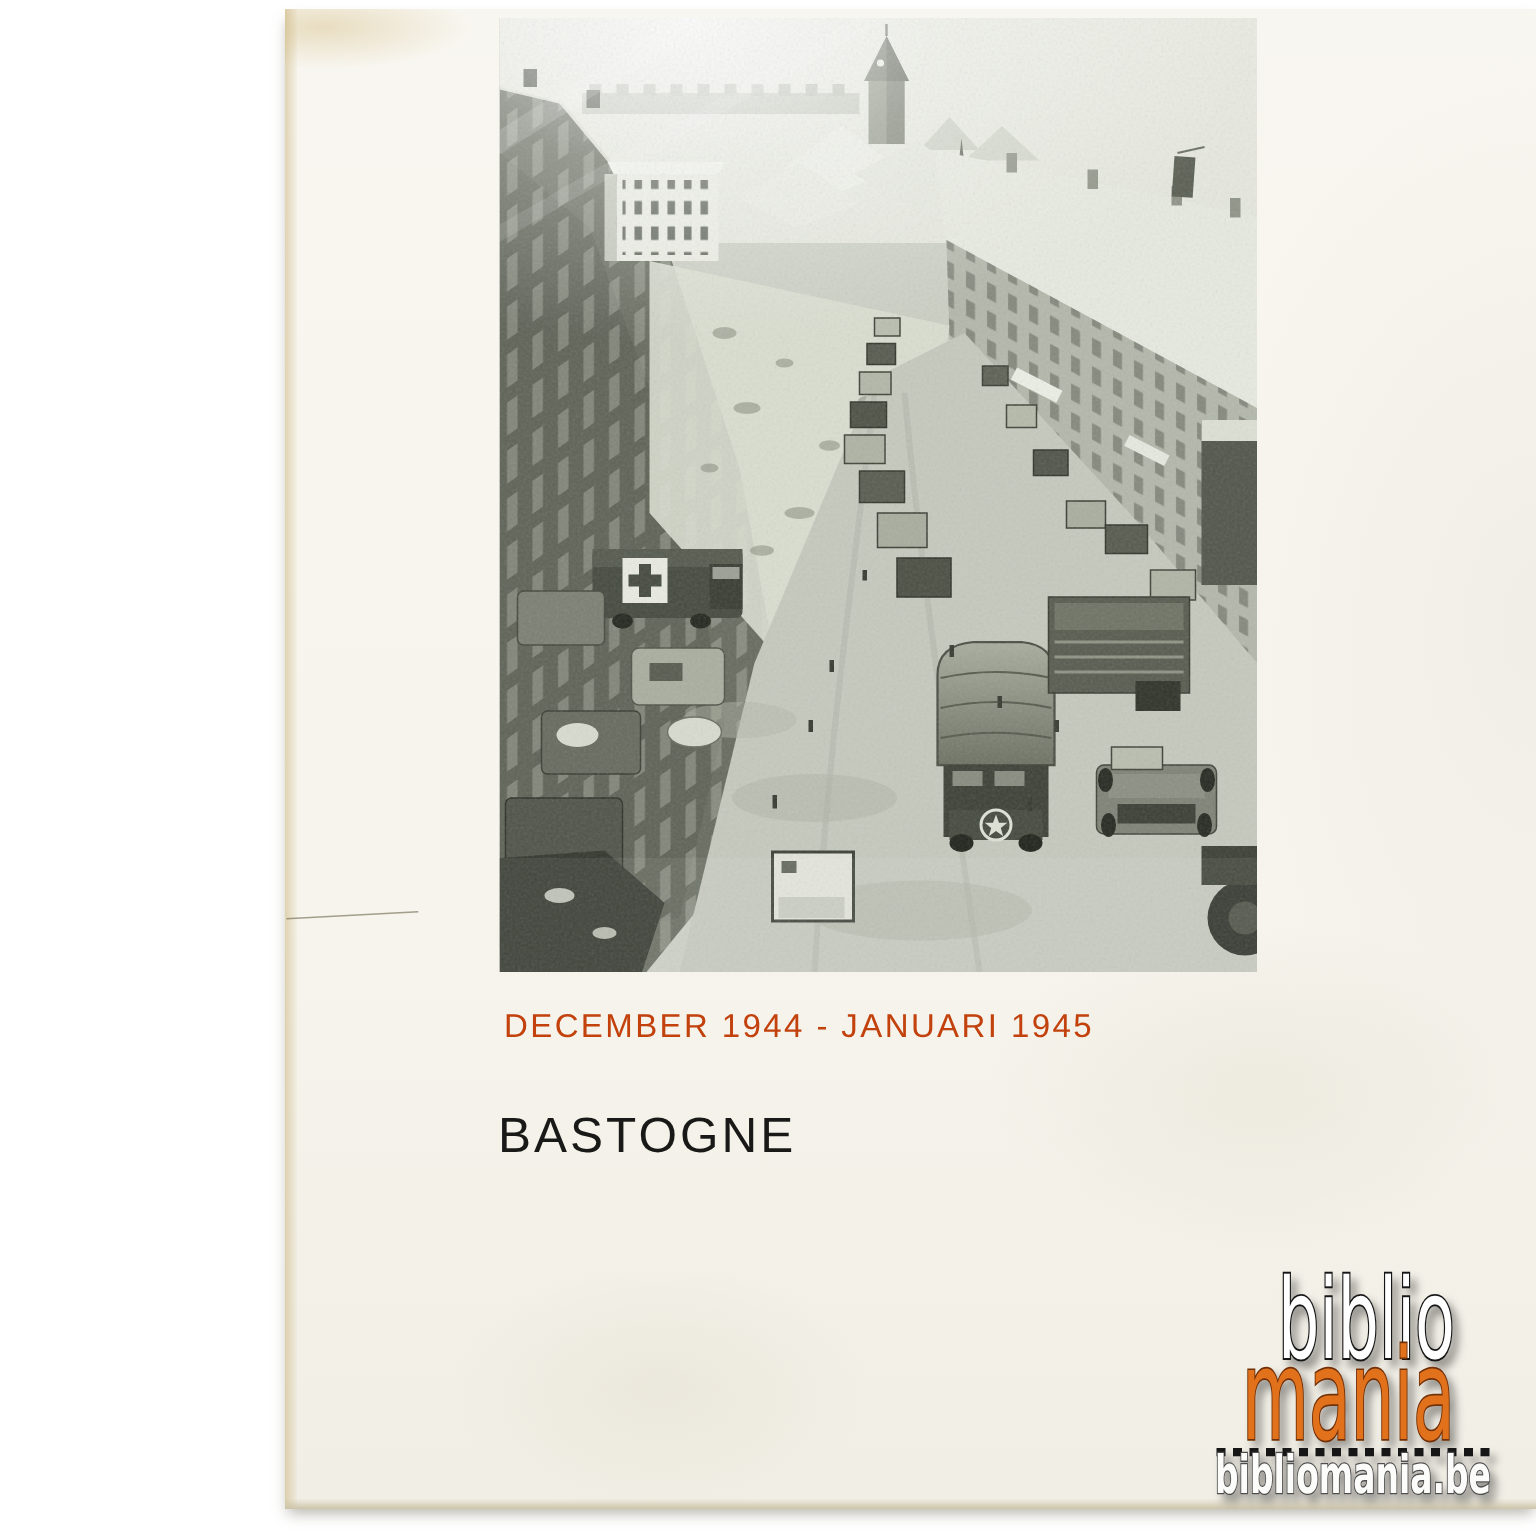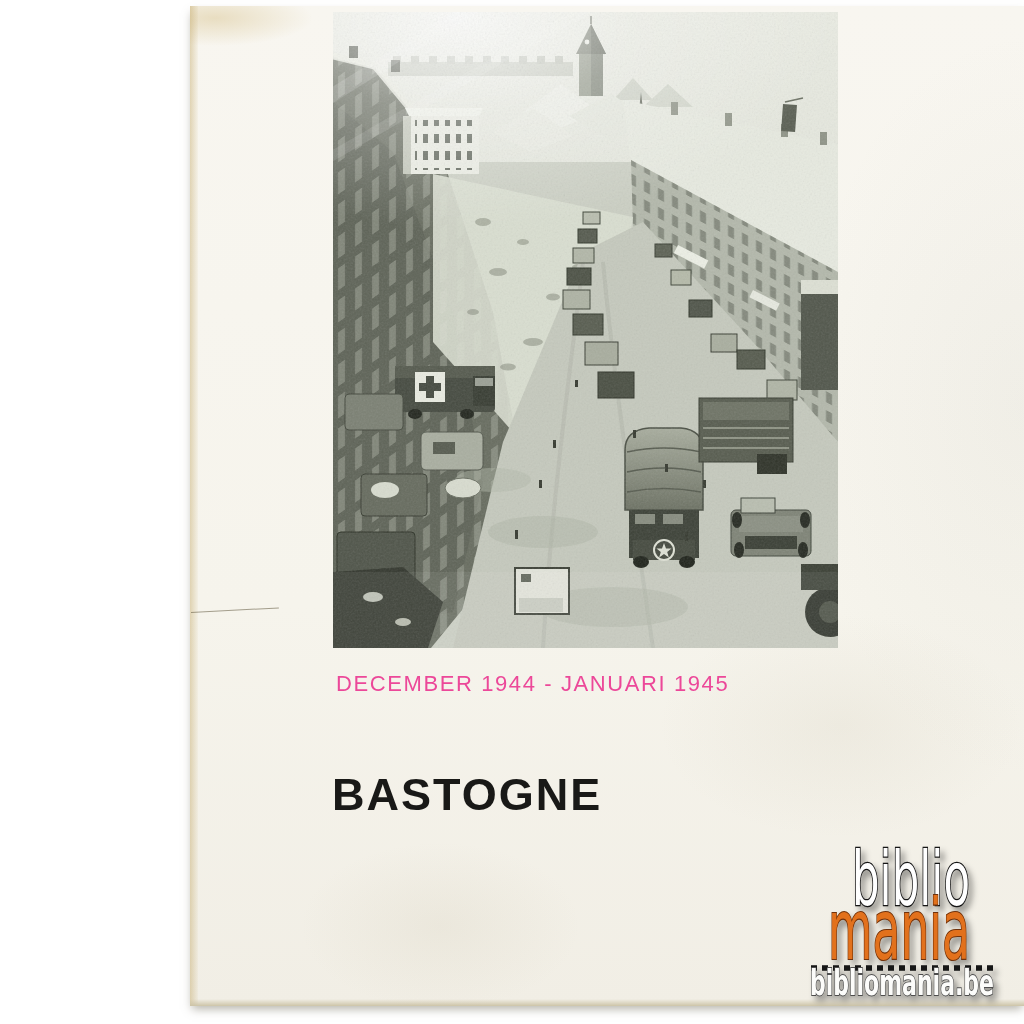--- a/index.html
+++ b/index.html
@@ -34,28 +34,28 @@
   
   .cover-photo{
     position:absolute;left:333px;top:12px;width:505px;height:636px;margin:0;
     background:#d4d8cc;overflow:hidden;
   }
   .cover-photo svg{display:block;}
 
   
   .subtitle{
     position:absolute;left:336px;top:671px;font-size:22px;letter-spacing:1.6px;
-    color:#ec4899;white-space:nowrap;
+    color:#c2410c;white-space:nowrap;
   }
   .title-1{
     position:absolute;left:332px;top:722px;font-size:46px;font-weight:700;
     color:#191917;letter-spacing:0.5px;white-space:nowrap;line-height:1;
   }
   .title-2{
-    position:absolute;left:332px;top:772px;font-size:45px;font-weight:700;
+    position:absolute;left:332px;top:740px;font-size:33px;font-weight:400;
     color:#191917;letter-spacing:2px;white-space:nowrap;line-height:1;
   }
   .byline{
     position:absolute;left:336px;top:866px;font-size:24px;color:#2d2d2a;white-space:nowrap;
   }
   .byline .author{margin-left:15px;letter-spacing:2px;}
 
   
   .watermark{position:absolute;left:798px;top:842px;width:212px;height:166px;}
   .watermark text{font-family:"DejaVu Sans", sans-serif;}

